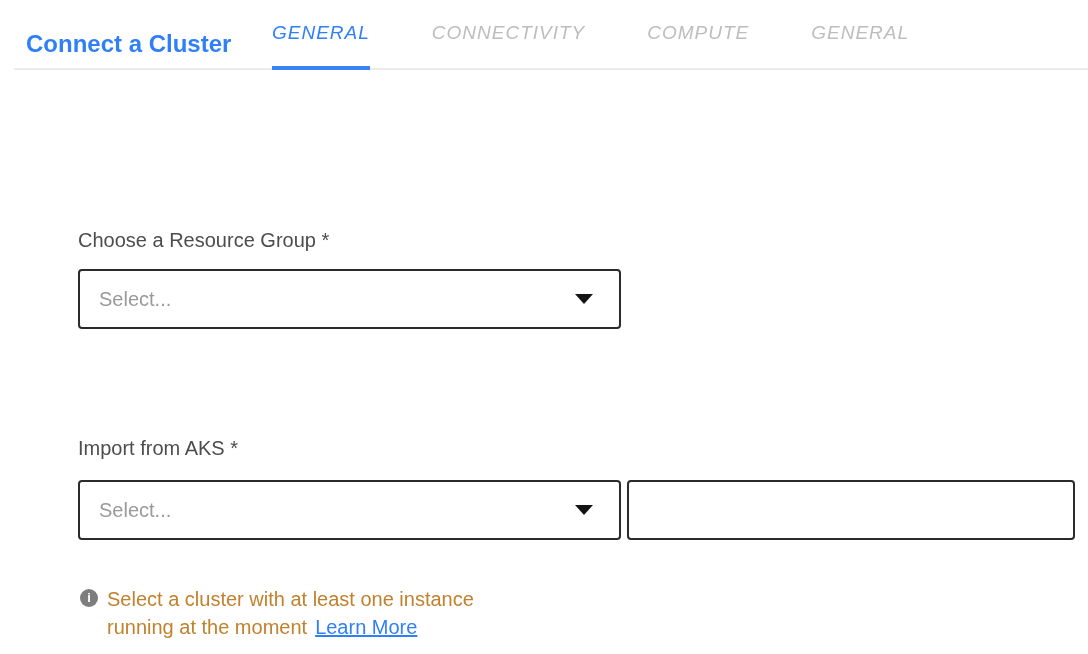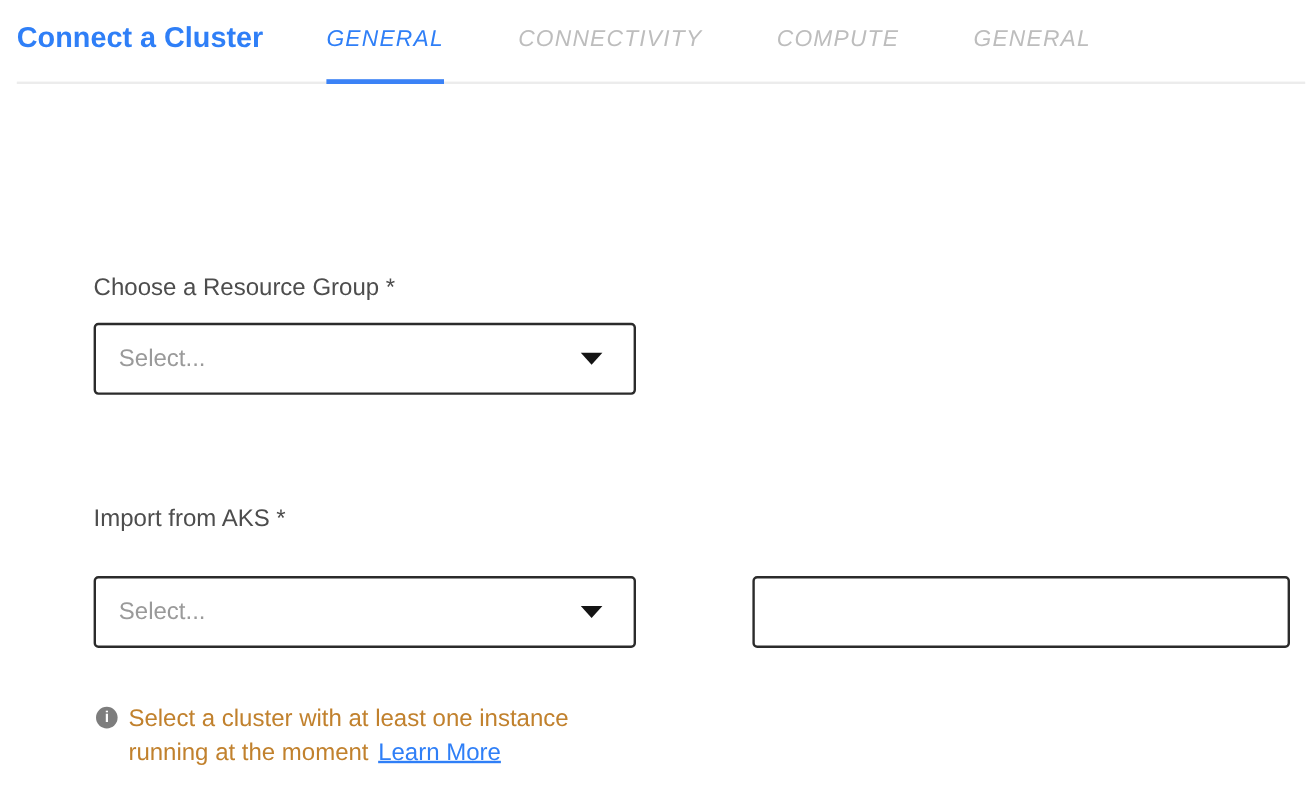--- a/index.html
+++ b/index.html
@@ -11,21 +11,21 @@
     background: #ffffff;
     font-family: "Liberation Sans", "DejaVu Sans", sans-serif;
     overflow: hidden;
   }
 
   
   .title {
     position: absolute;
     left: 14px;
     top: 17px;
-    margin: 0;
+    margin: 12px;
     font-size: 24px;
     line-height: 30px;
     font-weight: 700;
     color: #2f7ff7;
     white-space: nowrap;
   }
   .tabs {
     position: absolute;
     left: 272px;
     top: 0;
@@ -63,27 +63,27 @@
 
   
   .field-label {
     position: absolute;
     font-size: 20px;
     line-height: 24px;
     color: #4d4d4d;
     white-space: nowrap;
   }
   .lbl-rg  { left: 78px;  top: 228px; }
-  .lbl-aks { left: 78px;  top: 420px; text-align: right; }
+  .lbl-aks { left: 78px;  top: 436px; text-align: right; }
   .lbl-ocn { left: 628px; top: 439px; }
 
   
   .selectbox {
     position: absolute;
-    width: 452px;
+    width: 543px;
     height: 60px;
     border: 2px solid #2b2b2b;
     border-radius: 4px;
     background: #ffffff;
     display: flex;
     align-items: center;
     justify-content: space-between;
     padding: 0 26px 0 19px;
     cursor: pointer;
   }

